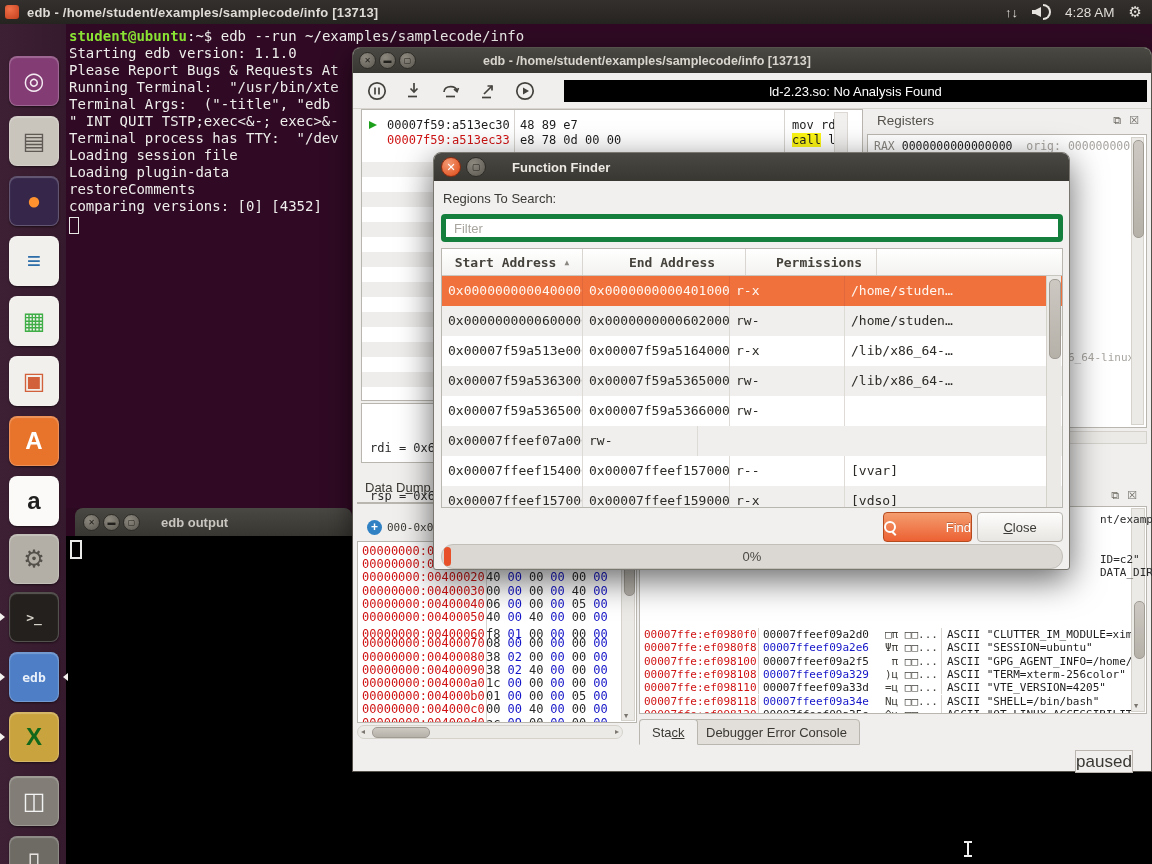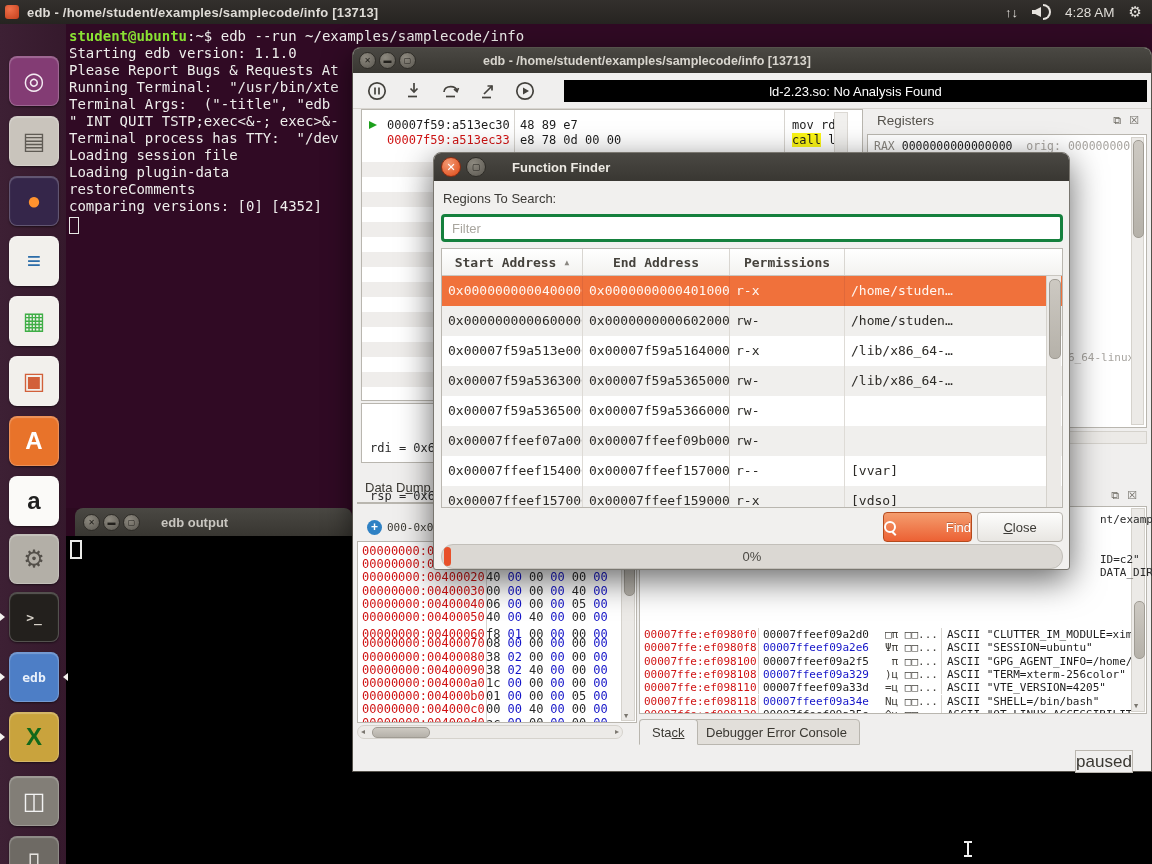--- a/index.html
+++ b/index.html
@@ -134,25 +134,25 @@
   #ff-titlebar{left:0;top:0;width:635px;height:28px;background:linear-gradient(#4a4843,#393732);
     border-radius:7px 7px 0 0;display:flex;align-items:center;padding-left:7px;box-sizing:border-box;}
   #ff-close{width:18px;height:18px;border-radius:50%;border:1px solid #8c2c12;
     background:radial-gradient(circle at 35% 30%,#f49a74,#dd4814);color:#fff;font-size:11px;font-weight:bold;
     display:flex;align-items:center;justify-content:center;}
   #ff-max{width:18px;height:18px;border-radius:50%;border:1px solid #2e2c27;margin-left:5px;
     background:radial-gradient(circle at 35% 30%,#8d897f,#5a5750);color:#22201c;font-size:9px;
     display:flex;align-items:center;justify-content:center;}
   #ff-title{color:#ece9e3;font-weight:bold;font-size:13px;margin-left:26px;}
   #ff-label{left:9px;top:38px;font-size:13px;color:#3b3935;}
-  #ff-filter{left:7px;top:61px;width:622px;height:28px;border:3px solid #15803d;border-radius:4px;background:#fff;
+  #ff-filter{left:7px;top:61px;width:622px;height:28px;border:5px solid #15803d;border-radius:4px;background:#fff;
     box-sizing:border-box;font-size:13px;padding-left:8px;color:#3b3935;font-family:"Liberation Sans","DejaVu Sans",sans-serif;}
   #ff-filter::placeholder{color:#a9a69f;}
   #ff-table{left:7px;top:95px;width:622px;height:260px;background:#fff;border:1px solid #b9b6af;box-sizing:border-box;overflow:hidden;}
-  .ff-hrow{display:flex;height:26px;border-bottom:1px solid #c9c6c0;background:linear-gradient(#ffffff,#f3f2f0);}
+  .ff-hrow{display:flex;height:26px;border-bottom:1px solid #c9c6c0;background:linear-gradient(#ffffff,#f3f2f0);gap:16px;}
   .ff-hcell{font-family:"DejaVu Sans Mono",monospace;font-weight:bold;font-size:13px;color:#45423c;
     display:flex;align-items:center;justify-content:center;border-right:1px solid #d9d6d1;box-sizing:border-box;}
   .ff-sort{font-size:8px;color:#8a8781;margin-left:8px;}
   .ff-row{display:flex;height:30px;}
   .ff-row.odd{background:#f0efed;}
   .ff-row.sel{background:#f0713b;}
   .ff-cell{font-family:"DejaVu Sans Mono",monospace;font-size:13px;color:#2d2b27;line-height:30px;
     padding-left:6px;border-right:1px solid #dedbd6;box-sizing:border-box;overflow:hidden;white-space:pre;}
   .ff-row.sel .ff-cell{color:#fff7f2;border-right-color:#e0683a;}
   #ff-vscroll{position:absolute;right:1px;top:27px;width:14px;height:231px;background:#eceae7;border-left:1px solid #d5d2cc;}
@@ -398,21 +398,20 @@
             <div class="ff-cell" style="width: 203px;">/lib/x86_64-…</div>
           </div>
           <div class="ff-row">
             <div class="ff-cell" style="width: 141px;">0x00007f59a5365000</div>
             <div class="ff-cell" style="width: 147px;">0x00007f59a5366000</div>
             <div class="ff-cell" style="width: 115px;">rw-</div>
             <div class="ff-cell" style="width: 203px;"></div>
           </div>
           <div class="ff-row odd">
             <div class="ff-cell" style="width: 141px;">0x00007ffeef07a000</div>
-            <div class="ff-cell" style="width: 147px;">0x00007ffeef09b000</div>
             <div class="ff-cell" style="width: 115px;">rw-</div>
           </div>
           <div class="ff-row">
             <div class="ff-cell" style="width: 141px;">0x00007ffeef154000</div>
             <div class="ff-cell" style="width: 147px;">0x00007ffeef157000</div>
             <div class="ff-cell" style="width: 115px;">r--</div>
             <div class="ff-cell" style="width: 203px;">[vvar]</div>
           </div>
           <div class="ff-row odd">
             <div class="ff-cell" style="width: 141px;">0x00007ffeef157000</div>

